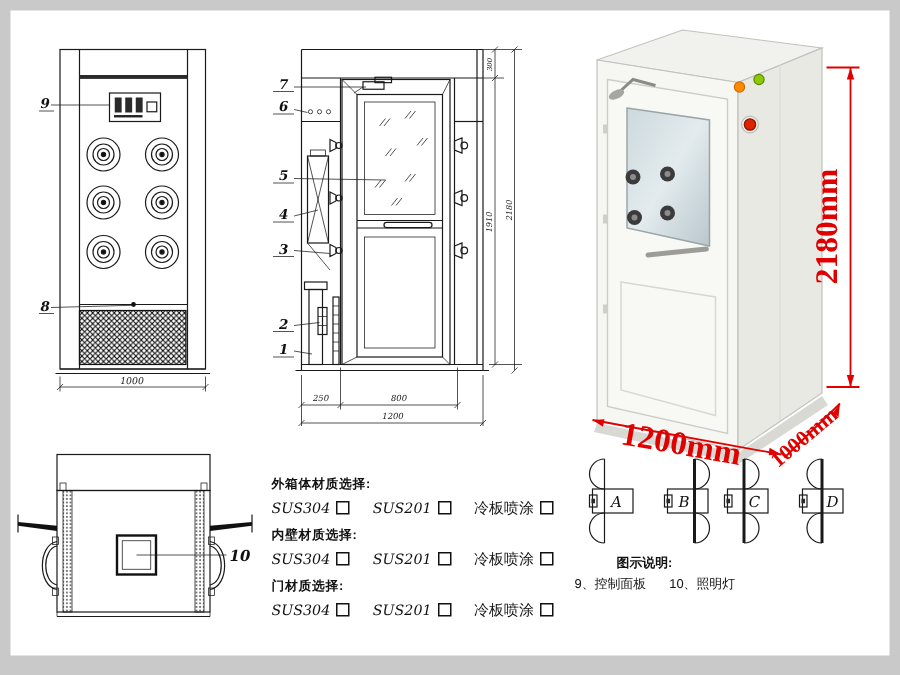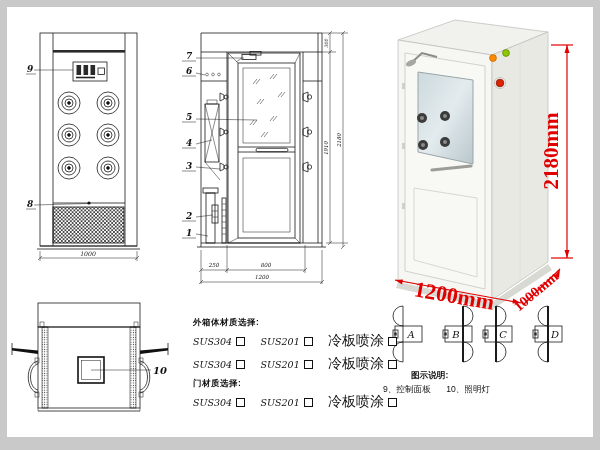--- a/index.html
+++ b/index.html
@@ -11,26 +11,26 @@
   svg{display:block;overflow:visible;}
   .ln{stroke:#1a1a1a;stroke-width:.8;fill:none;}
   .thin{stroke:#1a1a1a;stroke-width:.5;fill:none;}
   .dk{fill:#2a2a2a;stroke:none;}
   .dimtxt{font-family:"DejaVu Serif",serif;font-style:italic;fill:#1a1a1a;}
   .numtxt{font-family:"DejaVu Serif",serif;font-style:italic;font-weight:bold;fill:#111;}
   .cfgtxt{font-family:"DejaVu Serif",serif;font-style:italic;fill:#111;}
   .red{stroke:#e00000;stroke-width:1.2;fill:none;}
   .redtxt{font-family:"Liberation Serif",serif;font-weight:bold;fill:#e00000;}
   
-  .mat{left:193px;top:317px;width:185px;font-size:8.5px;color:#111;}
+  .mat{left:181px;top:317px;width:185px;font-size:8.5px;color:#111;}
   .mat-title{font-weight:bold;margin:0 0 3px 0;letter-spacing:.5px;}
   .mat-row{margin:0 0 5px 0;white-space:nowrap;}
   .opt{margin-right:13px;text-align:right;}
   .sus{font-family:"DejaVu Serif",serif;font-style:italic;font-size:9.5px;}
-  .cn-opt{font-size:14px;}
+  .cn-opt{font-size:10px;}
   .cb{display:inline-block;width:7px;height:7px;border:1.3px solid #111;
       margin-left:4px;vertical-align:-1px;background:#fff;}
   
   .legend{left:383px;top:369px;width:212px;font-size:8.6px;color:#111;line-height:13.5px;}
   .legend-title{font-weight:bold;padding-left:28px;}
   .li{display:inline-block;margin-right:13px;white-space:nowrap;}
 </style>
 </head>
 <body>
 
@@ -398,20 +398,21 @@
     </g>
   </svg>
 
   <div class="abs mat">
     <div class="mat-title">外箱体材质选择:</div>
     <div class="mat-row">
       <span class="opt"><span class="sus">SUS304</span><span class="cb"></span></span>
       <span class="opt"><span class="sus">SUS201</span><span class="cb"></span></span>
       <span class="opt"><span class="cn-opt">冷板喷涂</span><span class="cb"></span></span>
     </div>
+    <div class="mat-title">内壁材质选择:</div>
     <div class="mat-row">
       <span class="opt"><span class="sus">SUS304</span><span class="cb"></span></span>
       <span class="opt"><span class="sus">SUS201</span><span class="cb"></span></span>
       <span class="opt"><span class="cn-opt">冷板喷涂</span><span class="cb"></span></span>
     </div>
     <div class="mat-title">门材质选择:</div>
     <div class="mat-row">
       <span class="opt"><span class="sus">SUS304</span><span class="cb"></span></span>
       <span class="opt"><span class="sus">SUS201</span><span class="cb"></span></span>
       <span class="opt"><span class="cn-opt">冷板喷涂</span><span class="cb"></span></span>

